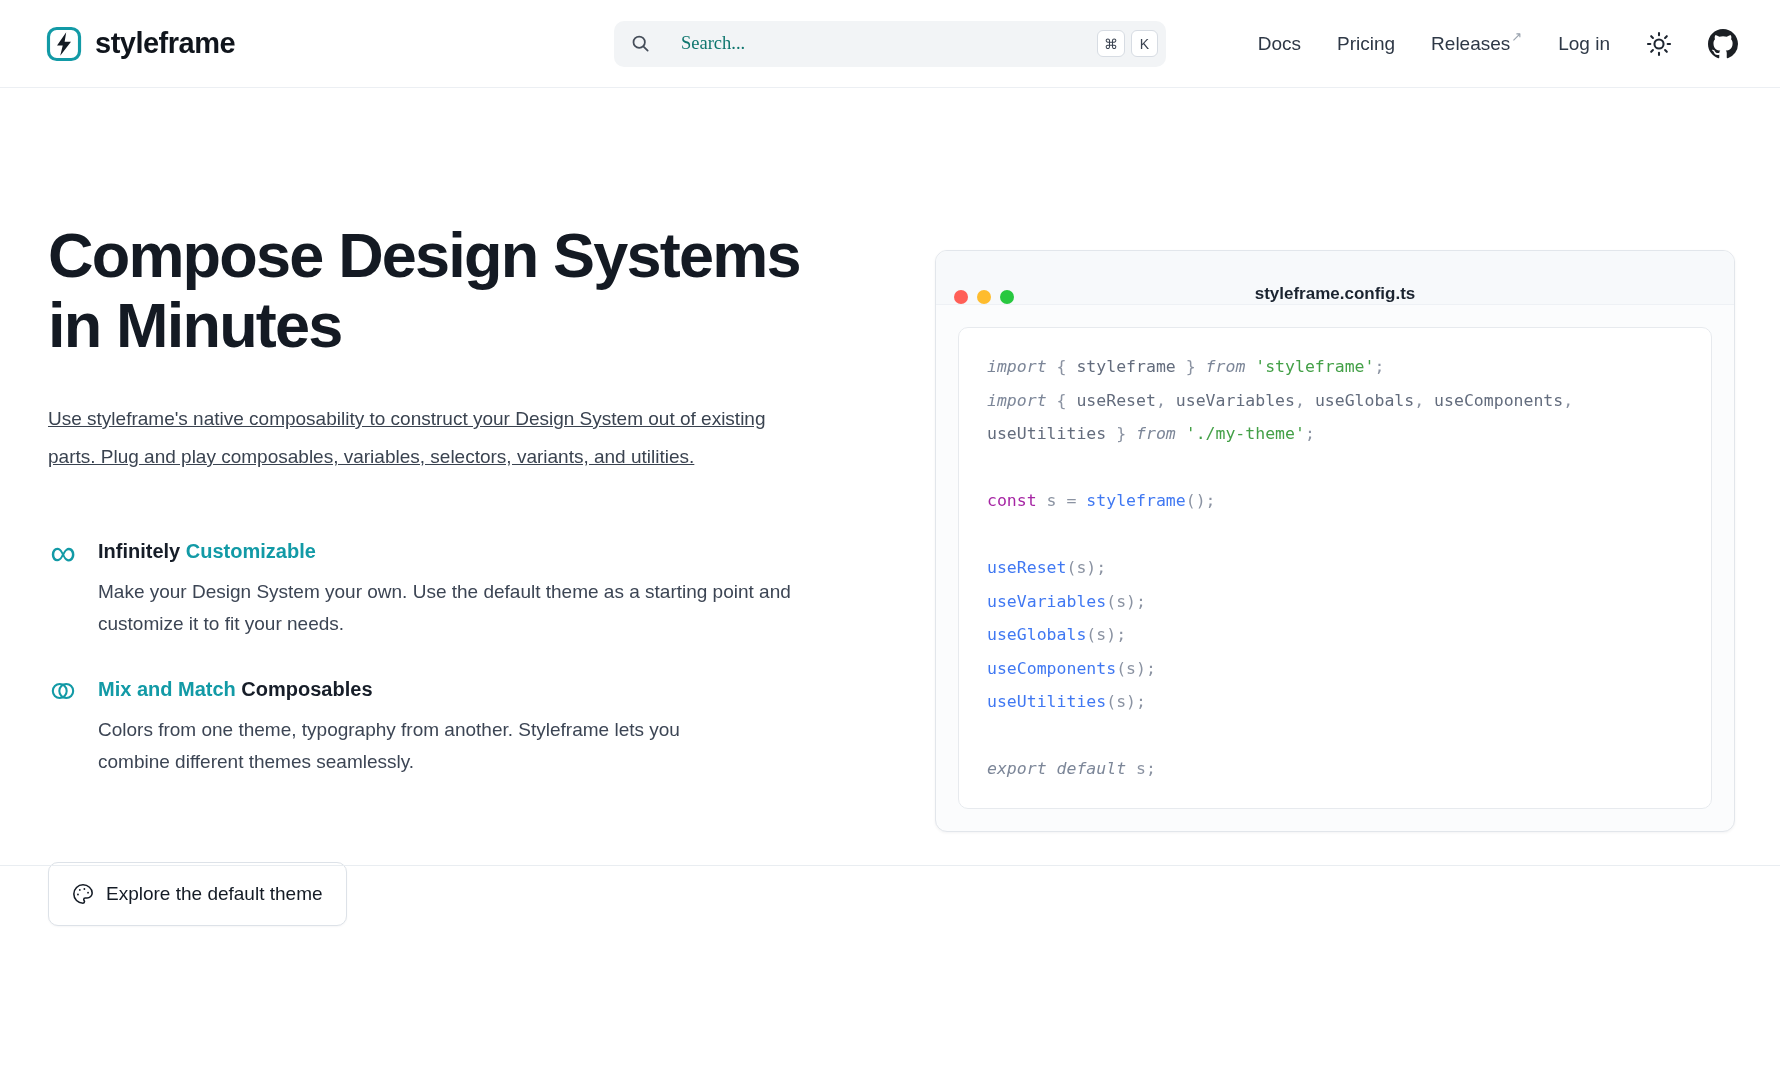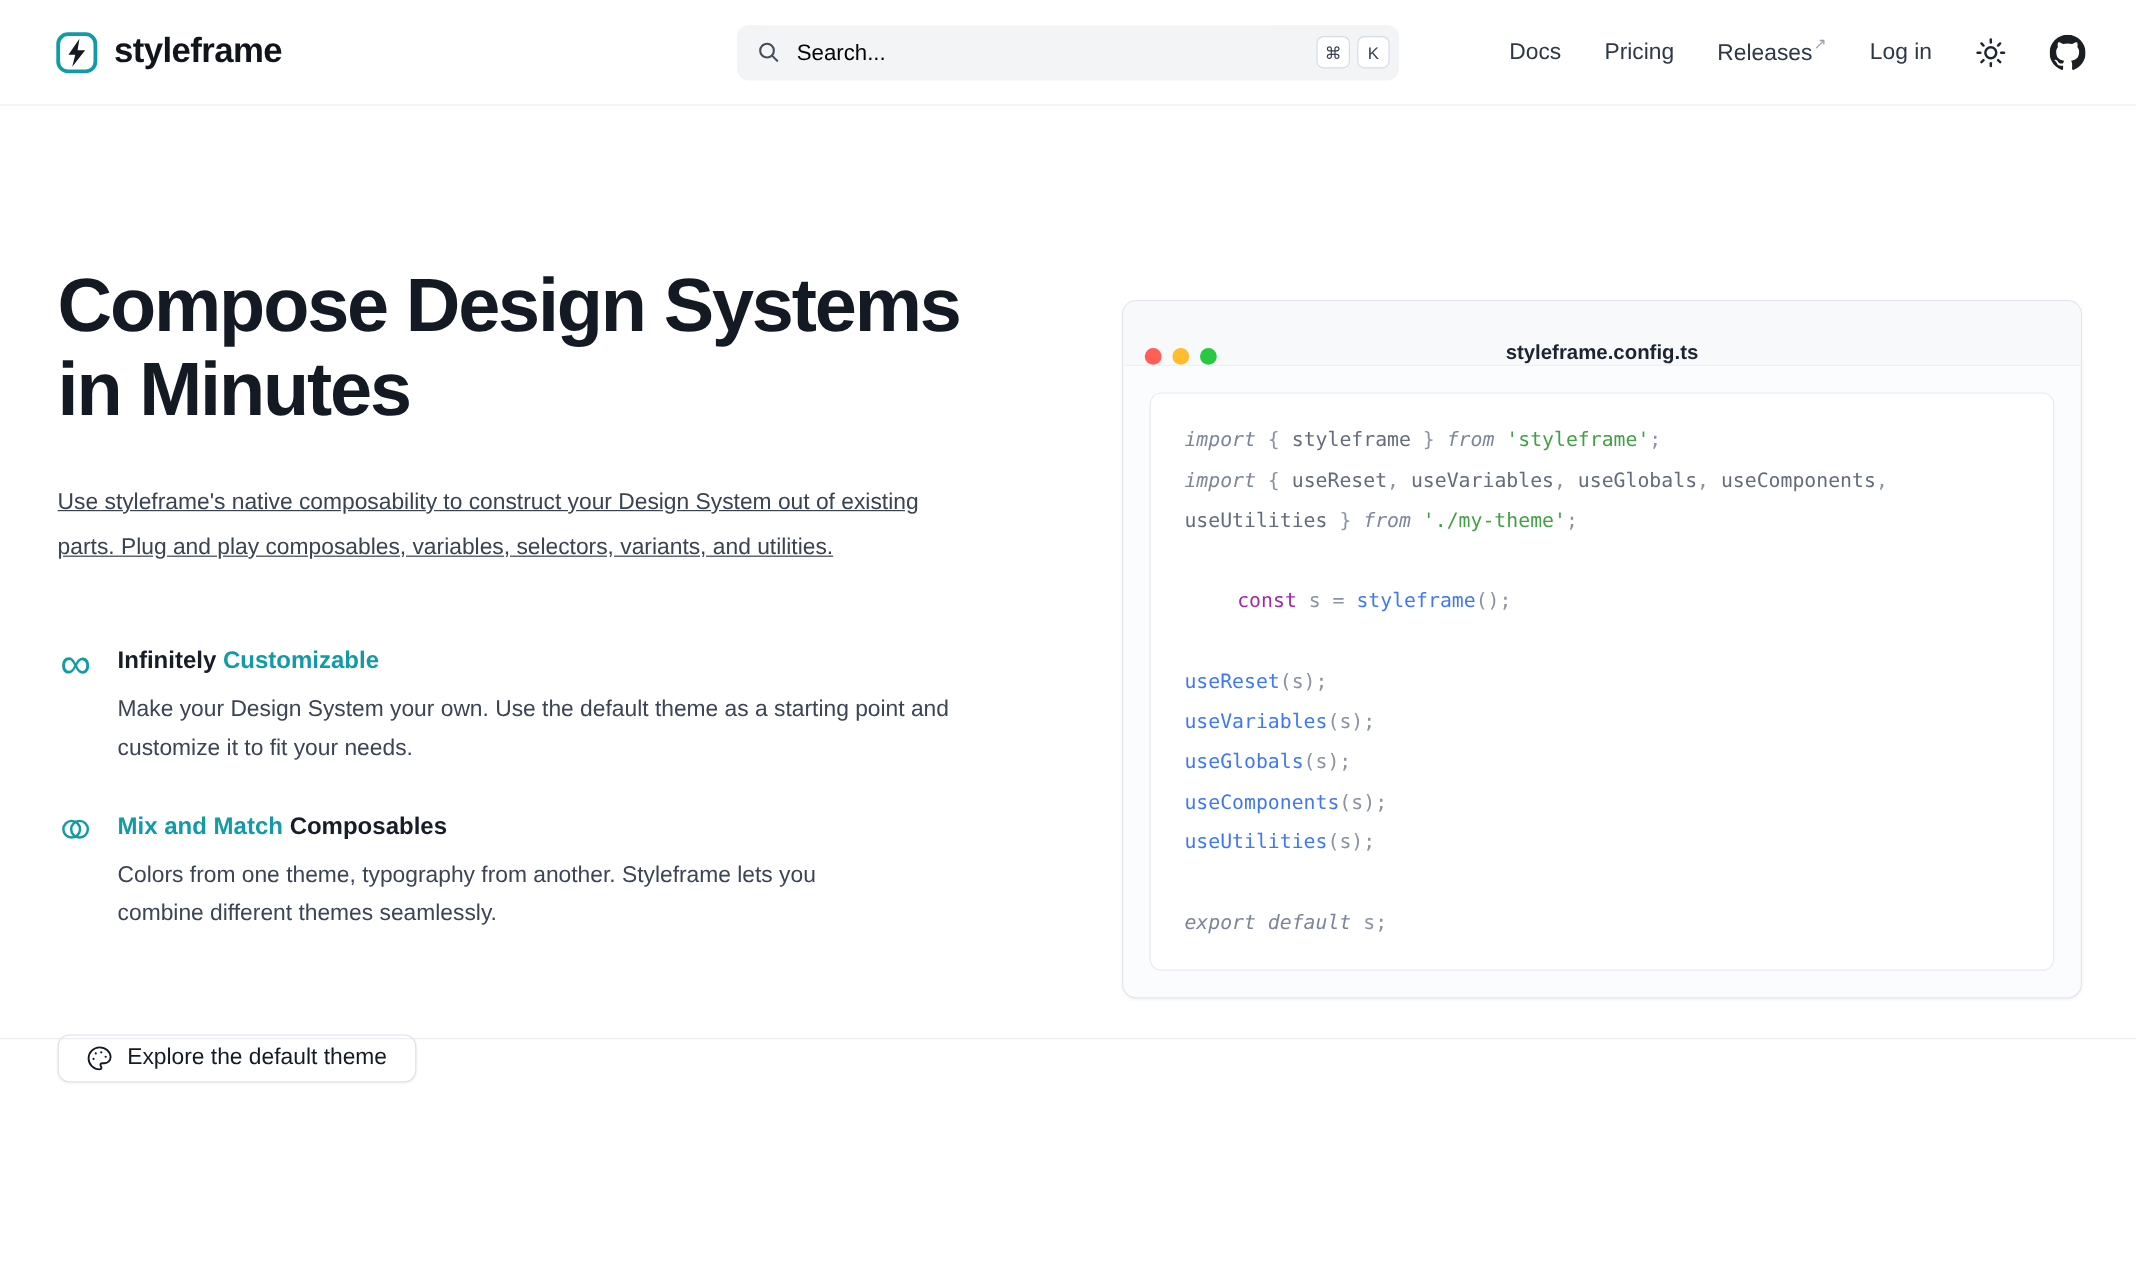--- a/index.html
+++ b/index.html
@@ -10,21 +10,21 @@
   
   header { position: relative; height: 88px; display: flex; align-items: center;
     padding: 0 42px 0 45px; border-bottom: 1px solid #eceff3; background: #fff; }
   .brand { display: flex; align-items: center; gap: 12px; text-decoration: none; color: #151b24; cursor: pointer; }
   .brand-icon { display: inline-flex; width: 38px; height: 38px; }
   .brand-text { font-size: 29px; font-weight: 700; letter-spacing: -0.5px; color: #10151c; }
 
   .search { position: absolute; left: 50%; top: 50%; transform: translate(-50%, -50%);
     width: 552px; height: 46px; background: #f2f4f6; border-radius: 10px;
     display: flex; align-items: center; padding: 0 8px 0 16px; cursor: text; }
-  .search-text { margin-left: 13px; font-size: 18.5px; color: #000000; }
+  .search-text { margin-left: 30px; font-size: 18.5px; color: #0f766e; font-family: Liberation Serif, serif; }
   .kbds { margin-left: auto; display: flex; gap: 6px; align-items: center; }
   kbd { display: inline-flex; align-items: center; justify-content: center;
     min-width: 27px; height: 27px; padding: 0 6px; background: #fff;
     border: 1px solid #d7dce3; border-radius: 6px; font-family: "Liberation Sans", sans-serif;
     font-size: 14px; color: #3a4250; }
 
   nav { margin-left: auto; display: flex; align-items: center; gap: 36px; }
   nav a { font-size: 19px; color: #2e3846; text-decoration: none; cursor: pointer; }
   nav a sup { font-size: 13px; color: #9aa3ae; margin-left: 1px; position: relative; top: -2px; }
   .icon-btn { background: none; border: none; cursor: pointer; display: inline-flex;
@@ -41,21 +41,21 @@
   .feature-icon { flex: 0 0 30px; padding-top: 0; color: #129aa6; display: flex; justify-content: center; }
   .infinity-glyph { font-size: 36px; line-height: 26px; font-weight: 500; color: #129aa6; }
   .feature-title { font-size: 20px; font-weight: 700; color: #161d28; margin-bottom: 13px; }
   .feature-title .accent-link { color: #129aa6; text-decoration: none; cursor: pointer; font-weight: 700; }
   .feature-desc { font-size: 19px; line-height: 32px; color: #3c4554; }
   .feature:nth-of-type(1) .feature-desc { max-width: 700px; }
   .feature:nth-of-type(2) .feature-desc { max-width: 630px; }
 
   .cta-button { margin-top: 46px; display: inline-flex; align-items: center; gap: 12px;
     background: #fff; border: 1px solid #dde2e8; border-radius: 10px;
-    padding: 8px 23px; font-size: 19px; font-weight: 500; color: #141b25;
+    padding: 20px 23px; font-size: 19px; font-weight: 500; color: #141b25;
     font-family: "Liberation Sans", sans-serif; cursor: pointer;
     box-shadow: 0 1px 2px rgba(16,24,40,0.04); }
 
   
   .code-card { flex: 0 0 800px; width: 800px; margin-top: 30px;
     border: 1px solid #e2e6eb; border-radius: 12px; background: #fbfcfd;
     box-shadow: 0 1px 3px rgba(16,24,40,0.05); overflow: hidden; }
   .code-titlebar { position: relative; height: 54px; display: flex; align-items: flex-end;
     padding: 0 18px; background: #f7f9fb; border-bottom: 1px solid #eef1f5; }
   .traffic { display: flex; gap: 9px; z-index: 1; }
@@ -64,21 +64,21 @@
   .dot-yellow { background: #febc2e; }
   .dot-green { background: #28c840; }
   .code-filename { position: absolute; left: 0; right: 0; text-align: center;
     font-size: 17px; font-weight: 700; color: #1b2430; }
 
   .code-panel { margin: 22px; background: #ffffff; border: 1px solid #e7eaee;
     border-radius: 10px; padding: 22px 28px; }
   .code-line { font-family: "DejaVu Sans Mono", monospace; font-size: 16.5px;
     line-height: 33.5px; white-space: pre; color: #383f4c; }
   .tok-kw  { color: #7c8698; font-style: italic; }
-  .tok-kwc { color: #a626a4; margin-left: 44px; }
+  .tok-kwc { color: #a626a4; }
   .tok-str { color: #43a047; }
   .tok-fn  { color: #4078f2; }
   .tok-id  { color: #636c7d; }
   .tok-punc{ color: #8b93a2; }
 
   .bottom-divider { position: absolute; left: 0; right: 0; bottom: 4px;
     border-top: 1px solid #e9edf1; }
 
   svg { display: block; }
 </style>

